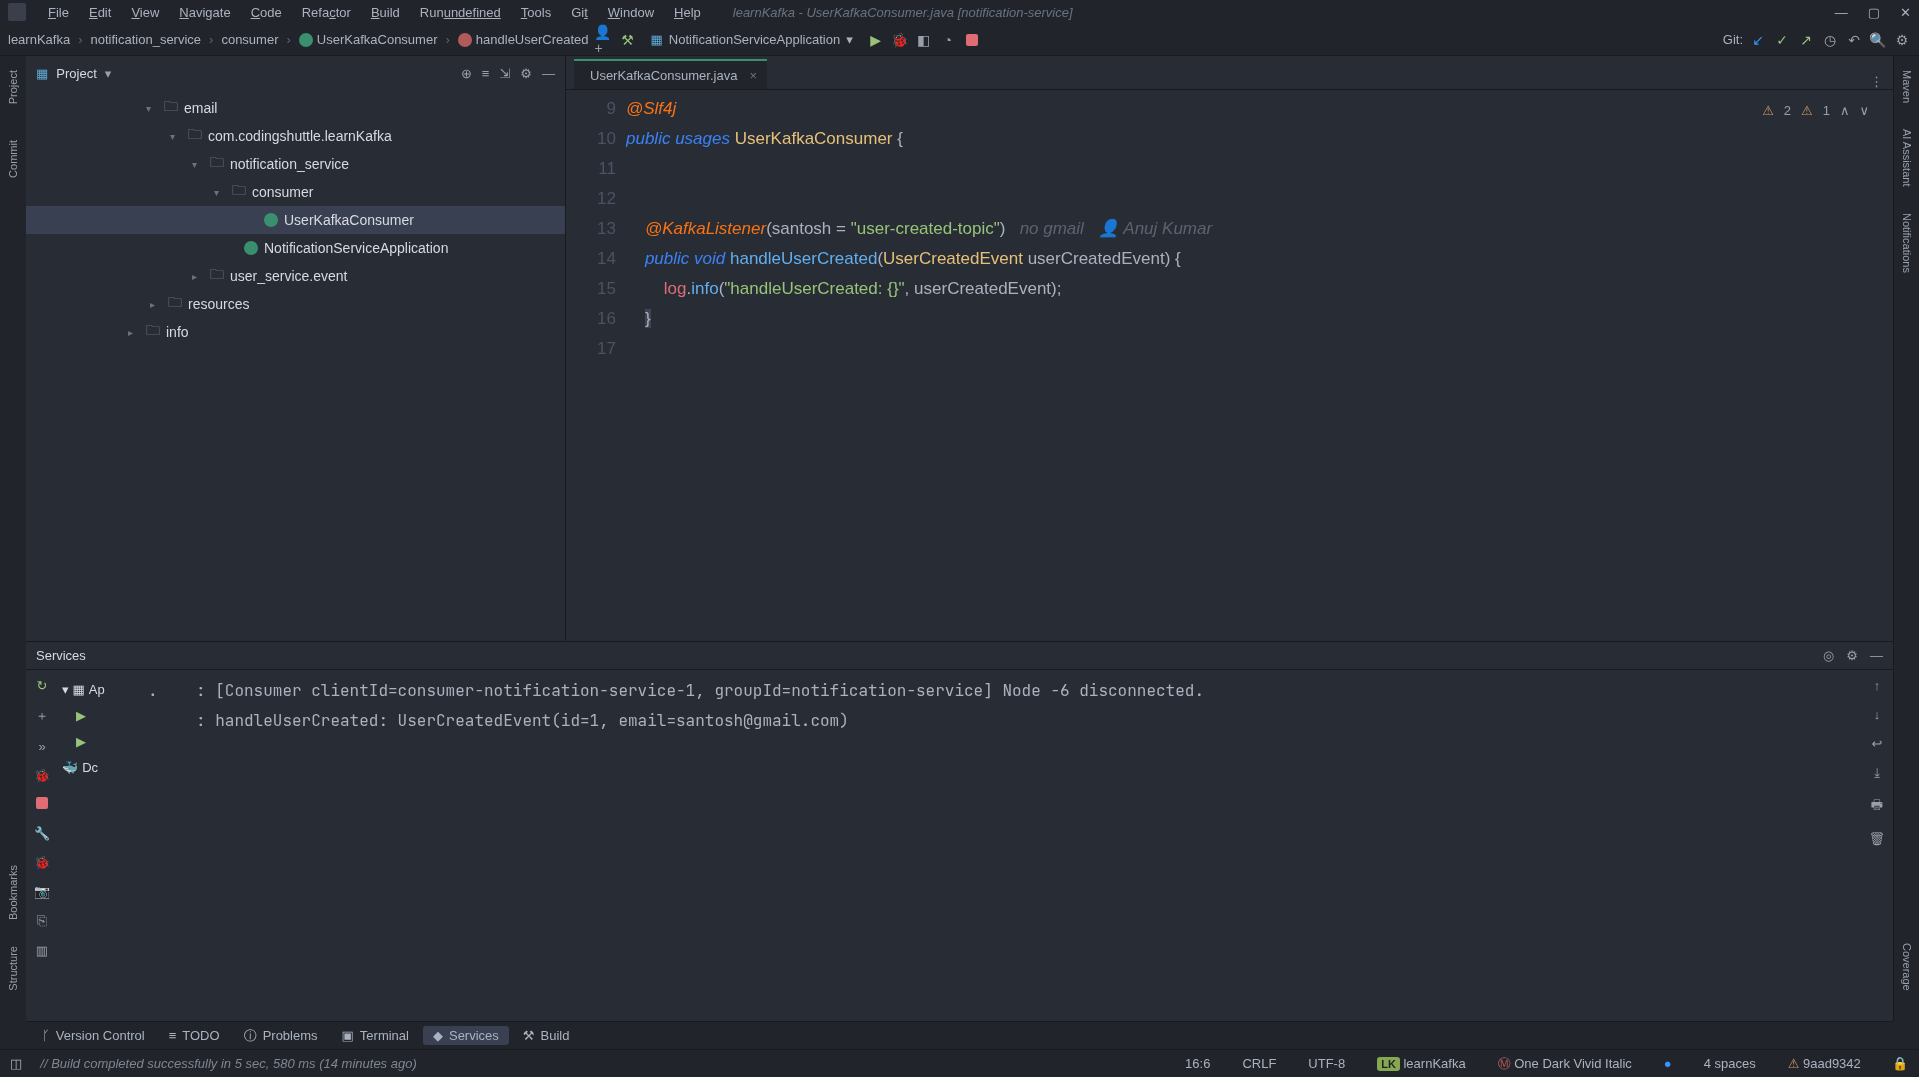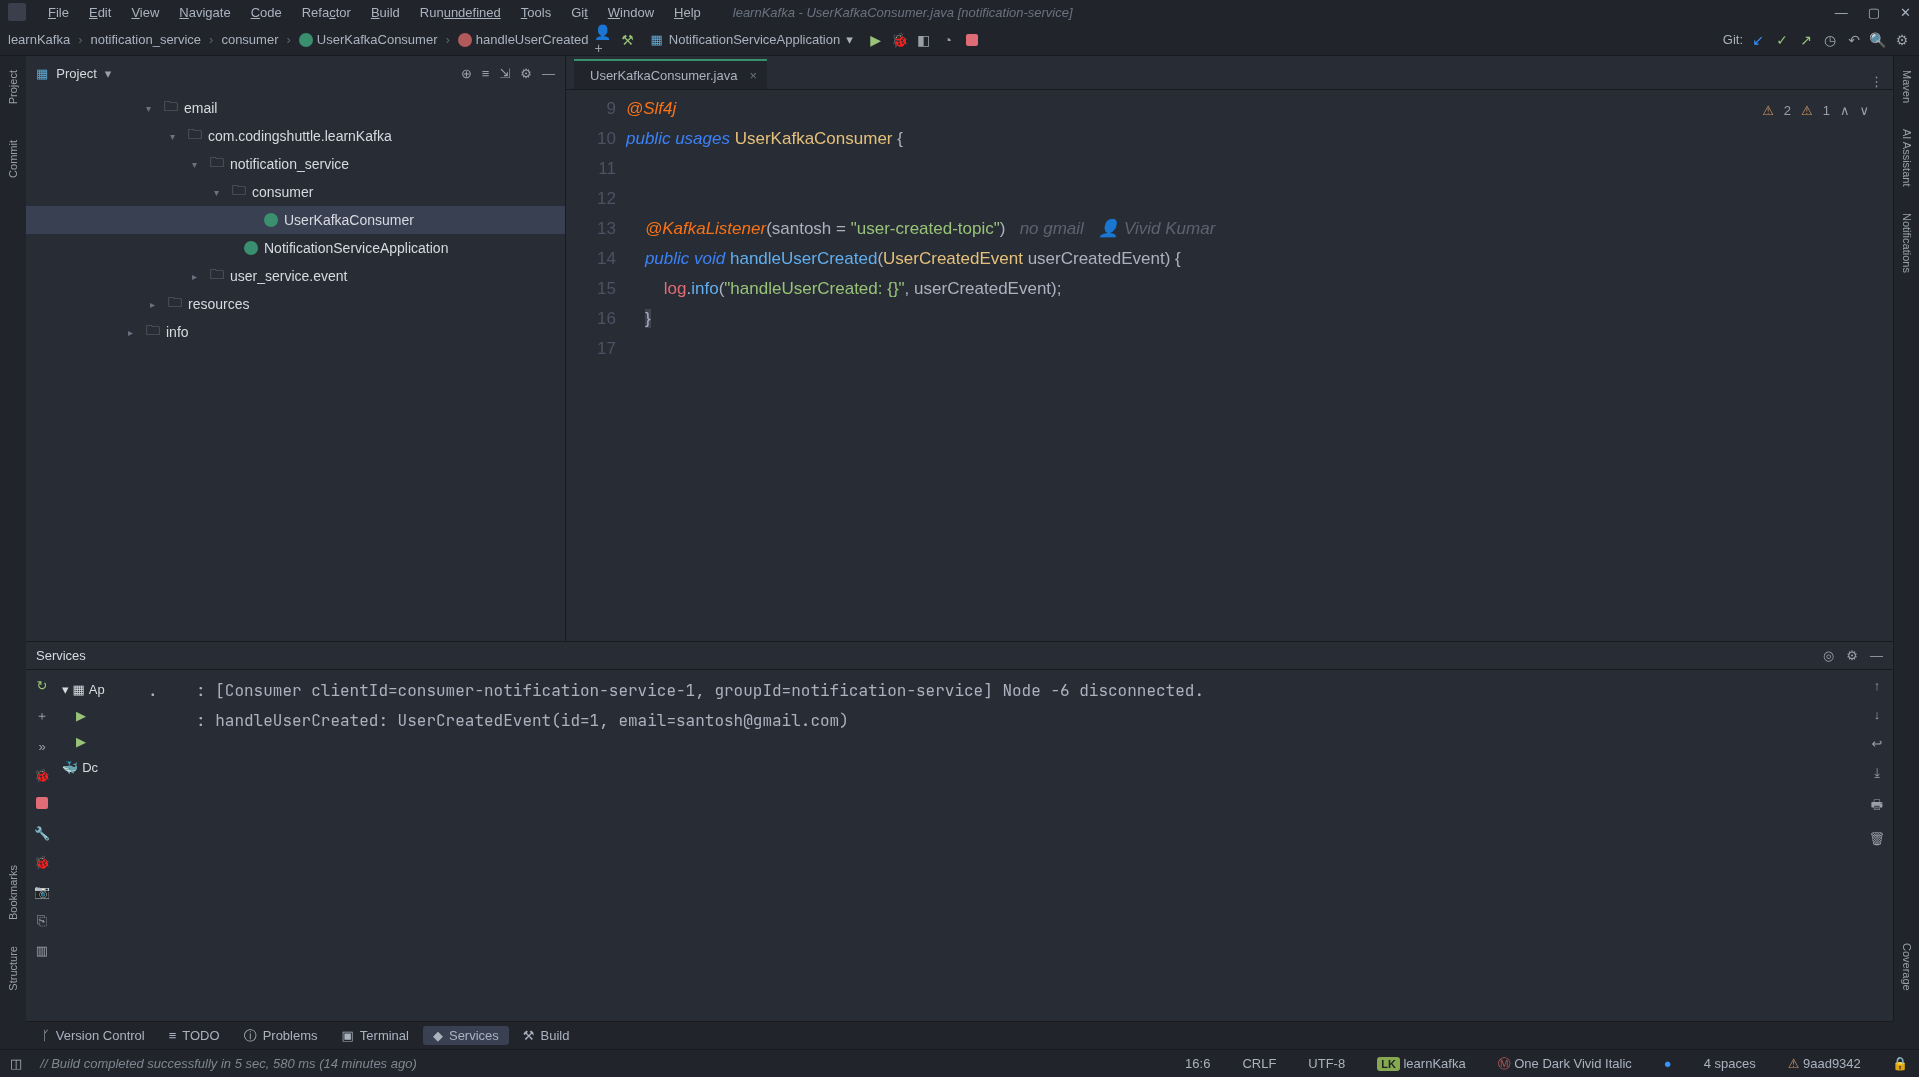--- a/index.html
+++ b/index.html
@@ -260,21 +260,21 @@
           <div>13</div>
           <div>14</div>
           <div>15</div>
           <div>16</div>
           <div>17</div>
         </div>
       <div class="codesurf"><span class="an-it">@Slf4j</span>
 <span class="kw-it">public</span> <span class="kw-it">usages</span> <span class="cls">UserKafkaConsumer</span><span class="punct"> {</span>
 
 
-    <span class="an-it">@KafkaListener</span><span class="punct">(santosh = </span><span class="str">"user-created-topic"</span><span class="punct">)</span>   <span class="hint">no gmail</span>   <span class="hint">👤 </span><span class="hint">Vivid Kumar</span>
+    <span class="an-it">@KafkaListener</span><span class="punct">(santosh = </span><span class="str">"user-created-topic"</span><span class="punct">)</span>   <span class="hint">no gmail</span>   <span class="hint">👤 </span><span class="hint">Anuj Kumar</span>
     <span class="kw-it">public</span> <span class="kw-it">void</span> <span class="mth">handleUserCreated</span><span class="punct">(</span><span class="cls">UserCreatedEvent</span><span class="punct"> userCreatedEvent)</span><span class="punct"> {</span>
         <span class="fld">log</span><span class="punct">.</span><span class="mth">info</span><span class="punct">(</span><span class="str">"handleUserCreated: {}"</span><span class="punct">, userCreatedEvent);</span>
     <span class="punct" style="background:#3e4451;">}</span>
 </div>
     </div>
   </div>
 
   <div class="right-gutter">
     <div class="vtab">Maven</div>
     <div class="vtab">AI Assistant</div>

